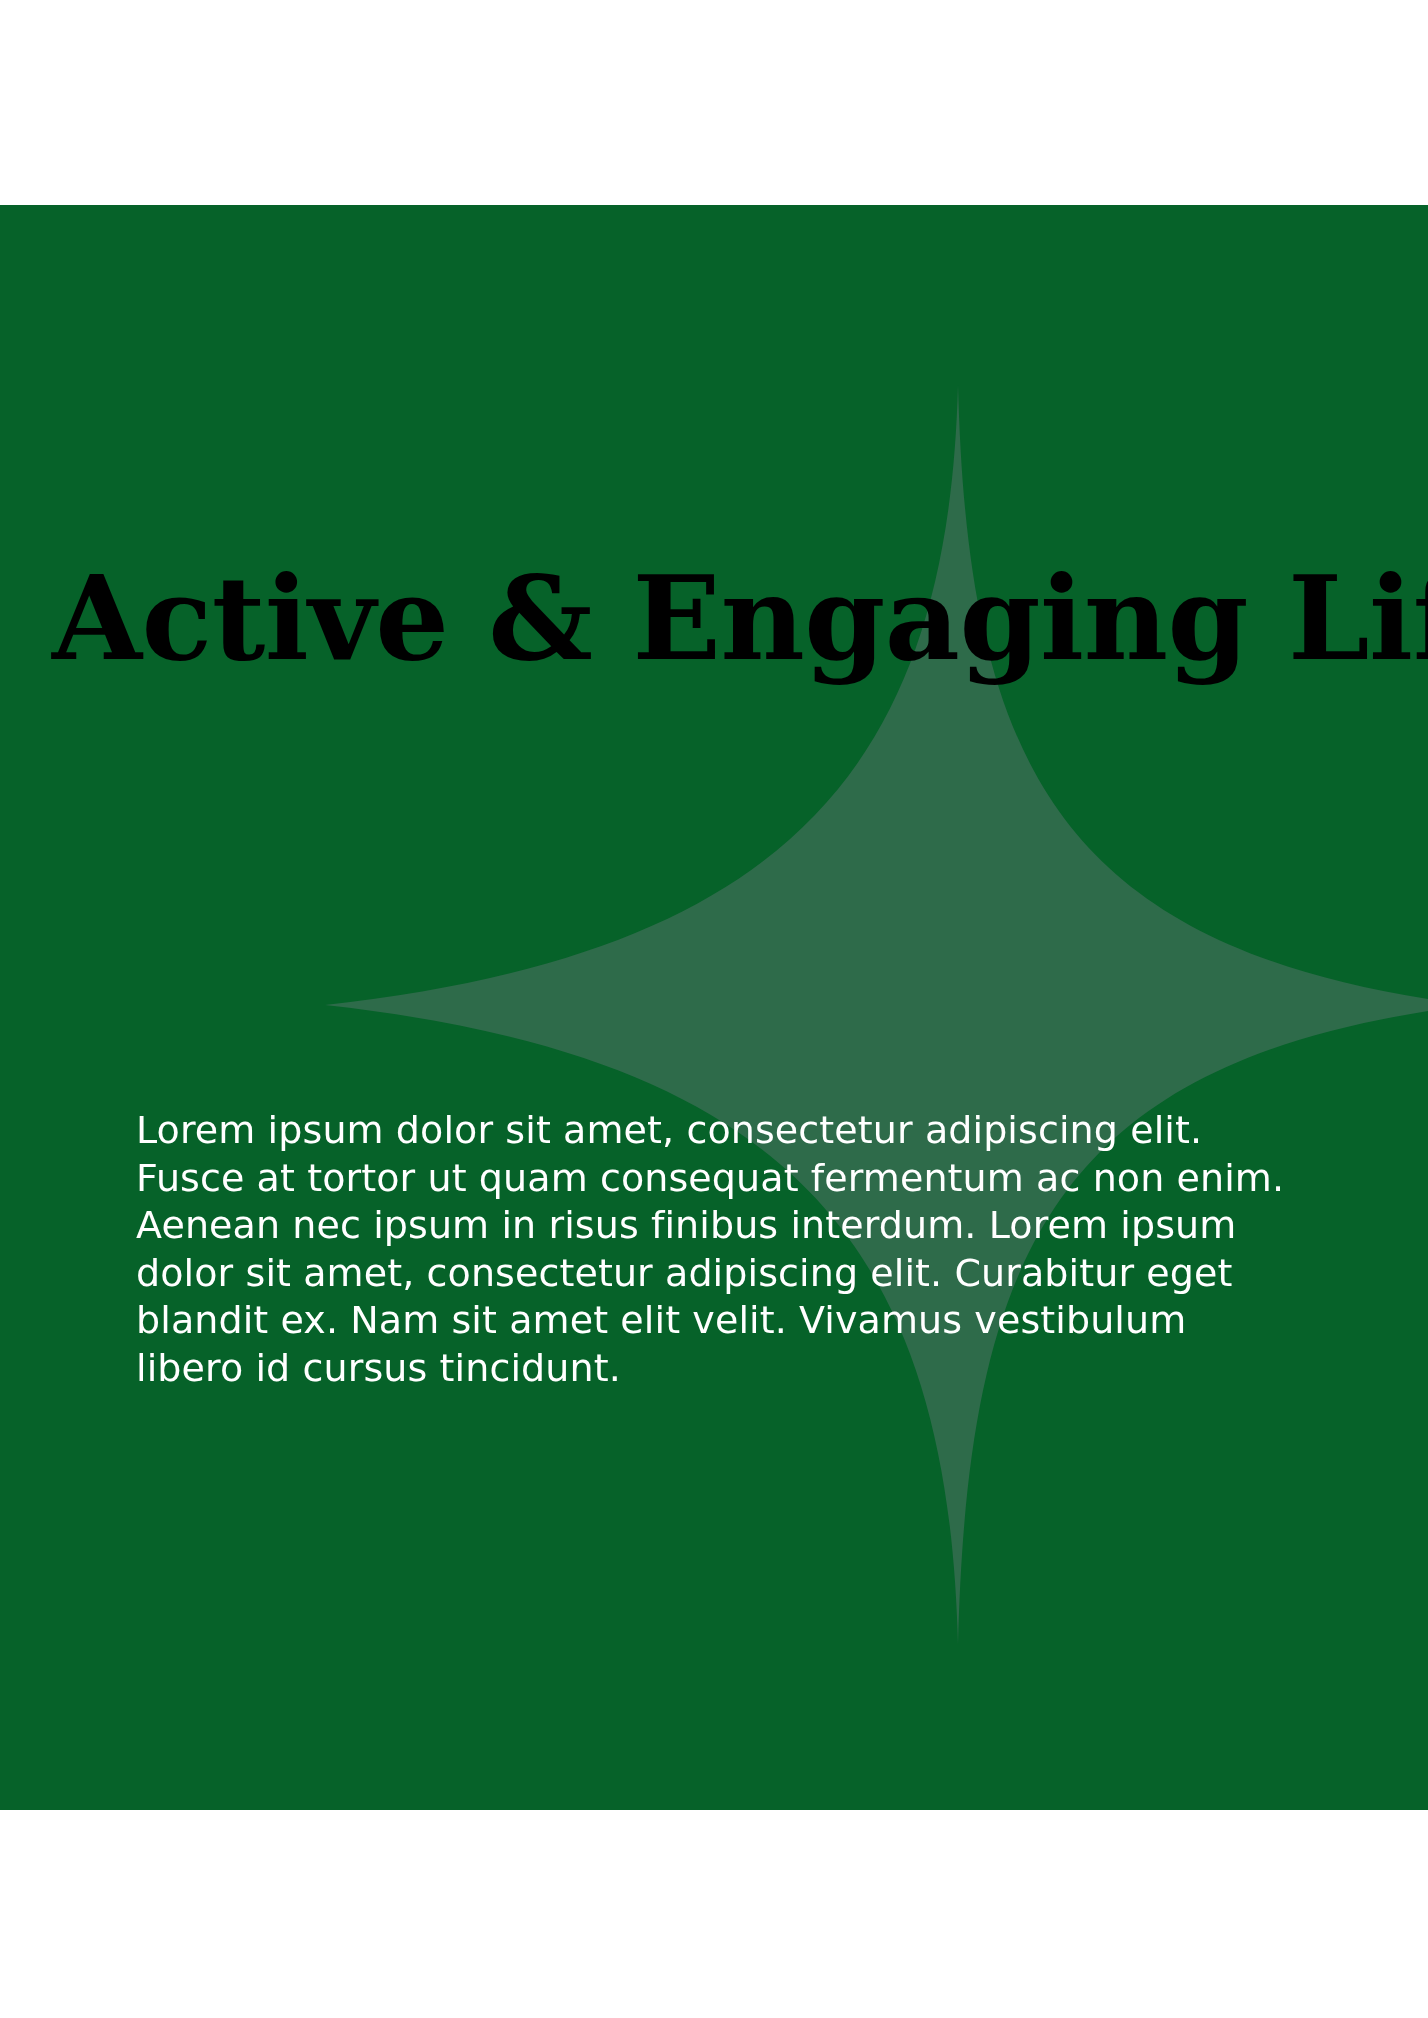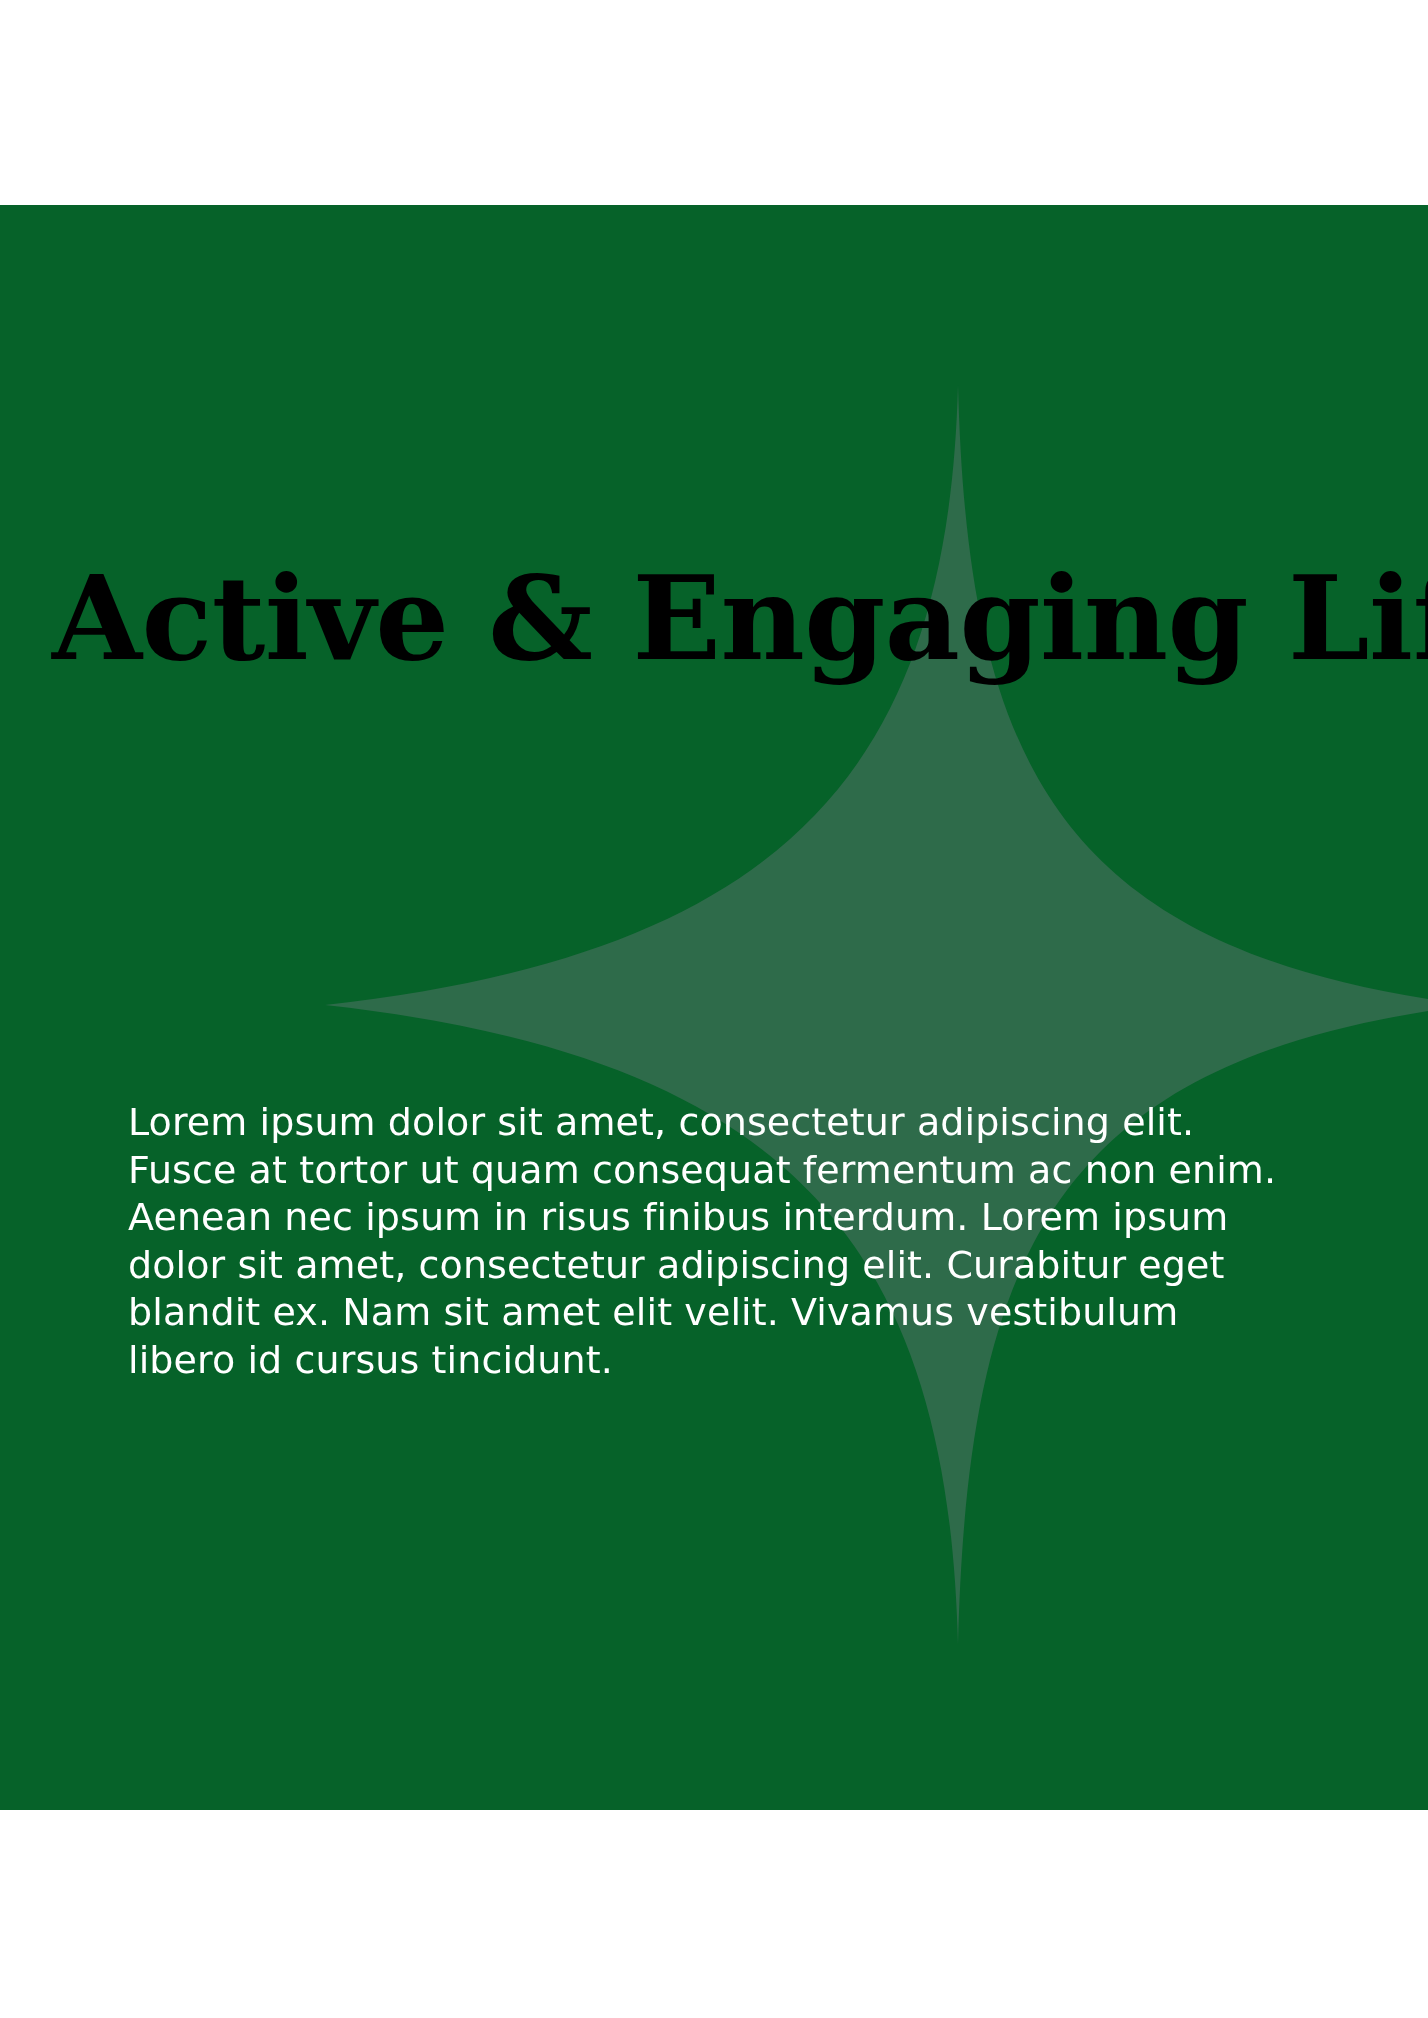--- a/index.html
+++ b/index.html
@@ -65,21 +65,21 @@
     color: #000000;
     margin: 0;
   }
 
   
   .body-copy {
     position: absolute;
     left: 120px;
     top: 886px;
     width: 1150px;
-    margin: 8px;
+    margin: 16px;
     font-family: "DejaVu Sans", "Liberation Sans", sans-serif;
     font-weight: 400;
     font-size: 38px;
     line-height: 47.5px;
     color: #ffffff;
     letter-spacing: 0.1px;
   }
 </style>
 </head>
 <body>

